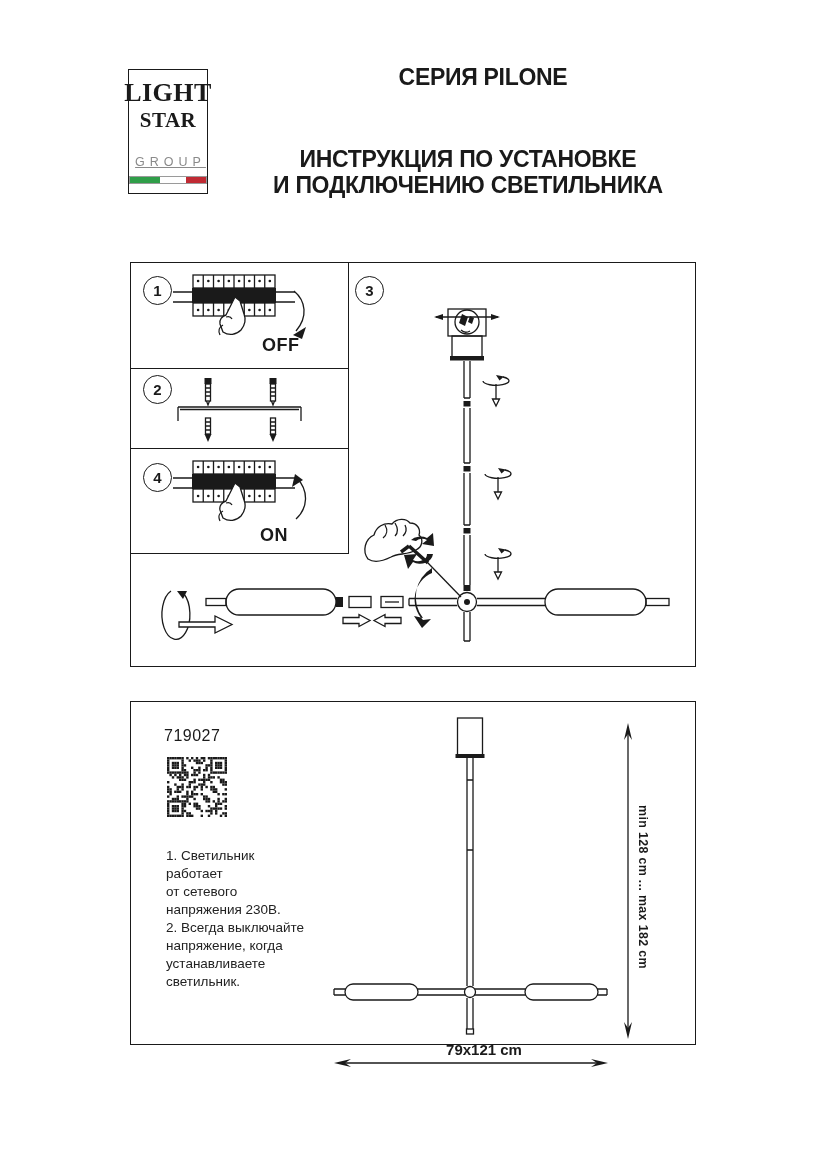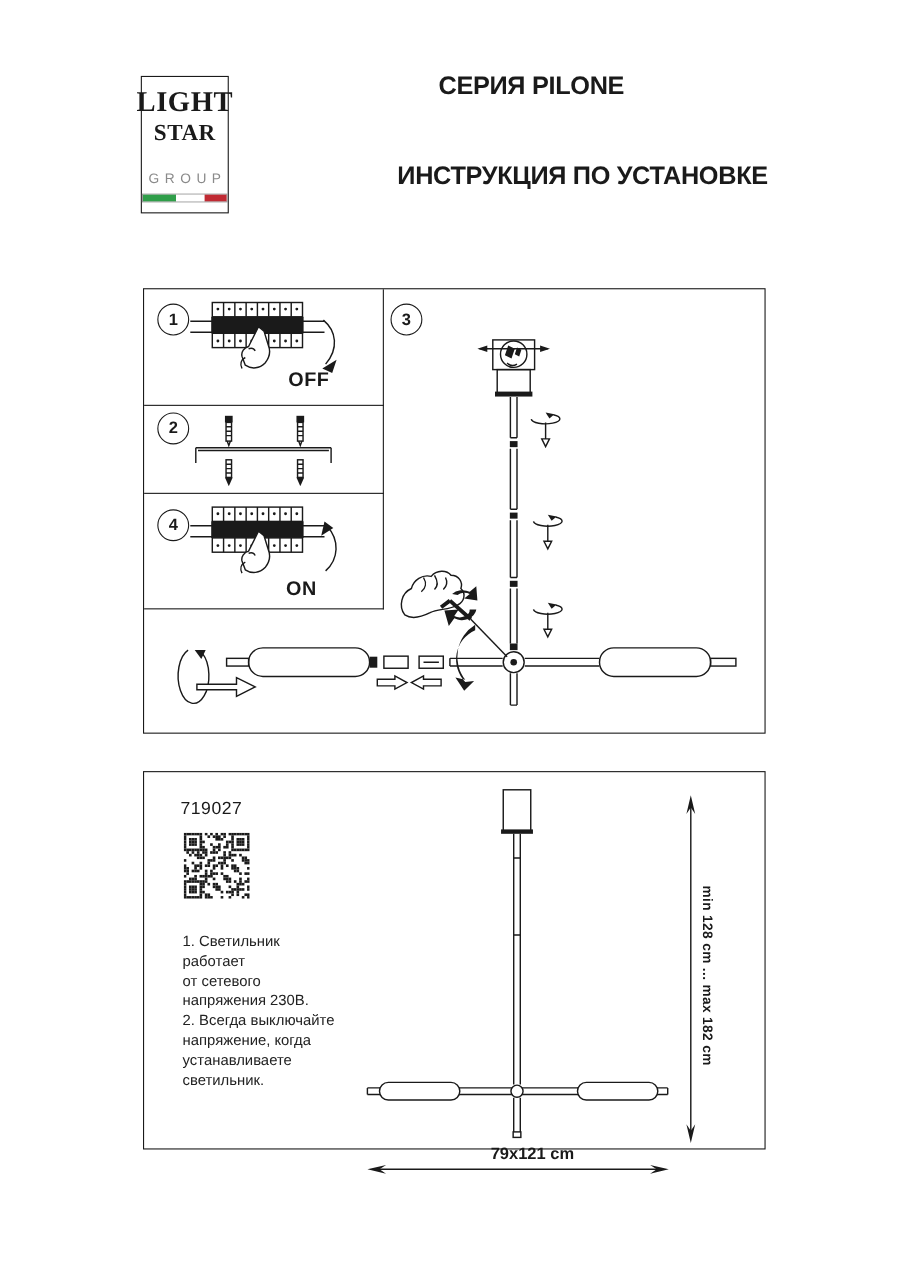--- a/index.html
+++ b/index.html
@@ -4,26 +4,26 @@
 <style>
   html,body{margin:0;padding:0;background:#fff;}
   .page{position:relative;width:826px;height:1169px;background:#fff;overflow:hidden;
         font-family:"Liberation Sans",sans-serif;color:#1a1a1a;}
   .abs{position:absolute;}
   
   .logo-box{left:128px;top:69px;width:80px;height:125px;border:1.5px solid #1a1a1a;
             display:flex;flex-direction:column;align-items:center;justify-content:center;box-sizing:border-box;}
   .logo-w1{font-family:"Liberation Serif",serif;font-weight:700;font-size:26px;line-height:26px;letter-spacing:.5px;}
   .logo-w2{font-family:"Liberation Serif",serif;font-weight:700;font-size:21px;line-height:29px;letter-spacing:.5px;}
-  .logo-w3{font-size:12.5px;letter-spacing:5px;color:#8a8a8a;margin-top:20px;padding-left:5px;}
+  .logo-w3{font-size:12.5px;letter-spacing:5px;color:#8a8a8a;margin-top:20px;padding-left:5px;text-decoration:underline;}
   .logo-flag{width:78px;height:8px;margin-top:7px;display:flex;border:.5px solid #9a9a9a;box-sizing:border-box;}
   .logo-flag span{height:100%;}
   .title-block{top:64px;right:128px;width:430px;text-align:center;font-weight:700;}
   .title-line{font-size:23px;line-height:26px;letter-spacing:-.3px;}
-  .instr-block{top:146px;right:128px;width:460px;text-align:right;font-weight:700;}
+  .instr-block{top:146px;right:128px;width:460px;text-align:center;font-weight:700;}
   
   .panel{border:1.6px solid #1a1a1a;box-sizing:border-box;}
   .mid-panel{left:130px;top:262px;width:566px;height:405px;}
   .bot-panel{left:130px;top:665.5px;width:566px;height:344px;margin-top:35px;}
   .sub-box{position:absolute;left:0;box-sizing:border-box;border-right:1.6px solid #1a1a1a;border-bottom:1.6px solid #1a1a1a;}
   .box1{top:0;width:218px;height:106px;}
   .box2{top:106px;width:218px;height:80px;}
   .box4{top:186px;width:218px;height:105px;}
   .step-circle{position:absolute;width:27px;height:27px;border:1.5px solid #1a1a1a;border-radius:50%;
                display:flex;align-items:center;justify-content:center;font-size:15px;font-weight:700;background:#fff;}
@@ -54,20 +54,21 @@
       <span style="width: 34%; background: rgb(255, 255, 255);"></span>
       <span style="width: 26%; background: rgb(192, 42, 51);"></span>
     </div>
   </div>
 
   <div class="abs title-block">
     <div class="title-line">СЕРИЯ PILONE</div>
   </div>
   <div class="abs instr-block">
     <div class="title-line">ИНСТРУКЦИЯ ПО УСТАНОВКЕ</div>
+    <div class="title-line">И ПОДКЛЮЧЕНИЮ СВЕТИЛЬНИКА</div>
   </div>
 
   <div class="abs panel mid-panel">
     <div class="sub-box box1"></div>
     <div class="sub-box box2"></div>
     <div class="sub-box box4"></div>
 
     <div class="step-circle" style="left:12px;top:13px;">
       <span>1</span>
       </div>

